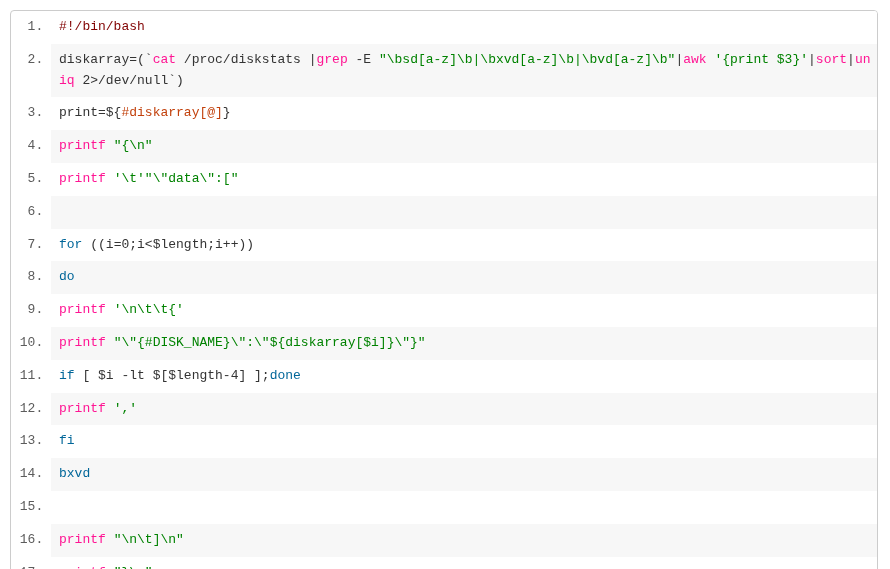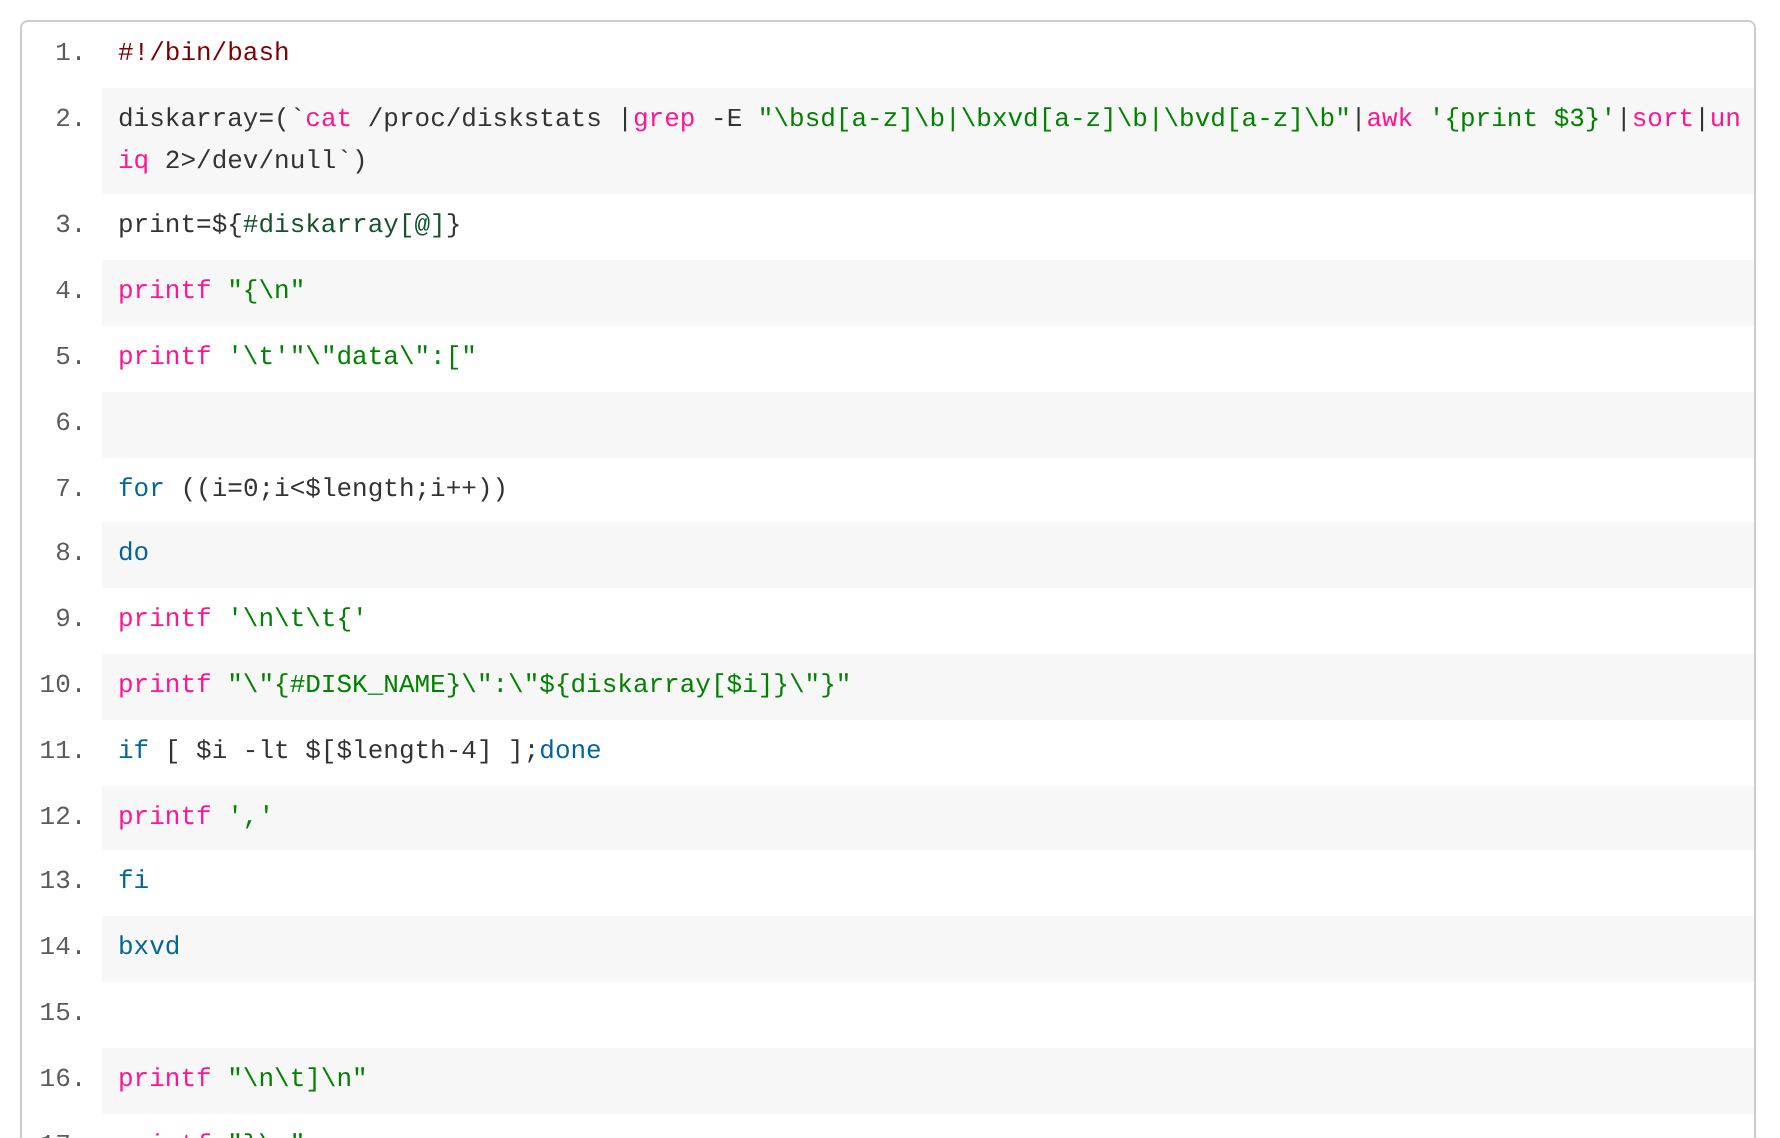--- a/index.html
+++ b/index.html
@@ -32,21 +32,21 @@
     color: #5c5c5c;
   }
   ol.code li:nth-child(odd) {
     background: #fff;
   }
   ol.code li:nth-child(even) {
     background: #f7f7f7;
   }
   .kw { color: #006699; }
   .str { color: #008200; }
-  .var { color: #14532d; }
+  .var { color: #c2410c; }
   .shebang { color: #800000; }
   .plain { color: #333; text-align: right; }
   .fn { color: #ff1493; }
 </style>
 </head>
 <body>
 
 <div class="code-block">
   <ol class="code">
       <li><span class="shebang">#!/bin/bash</span></li>

